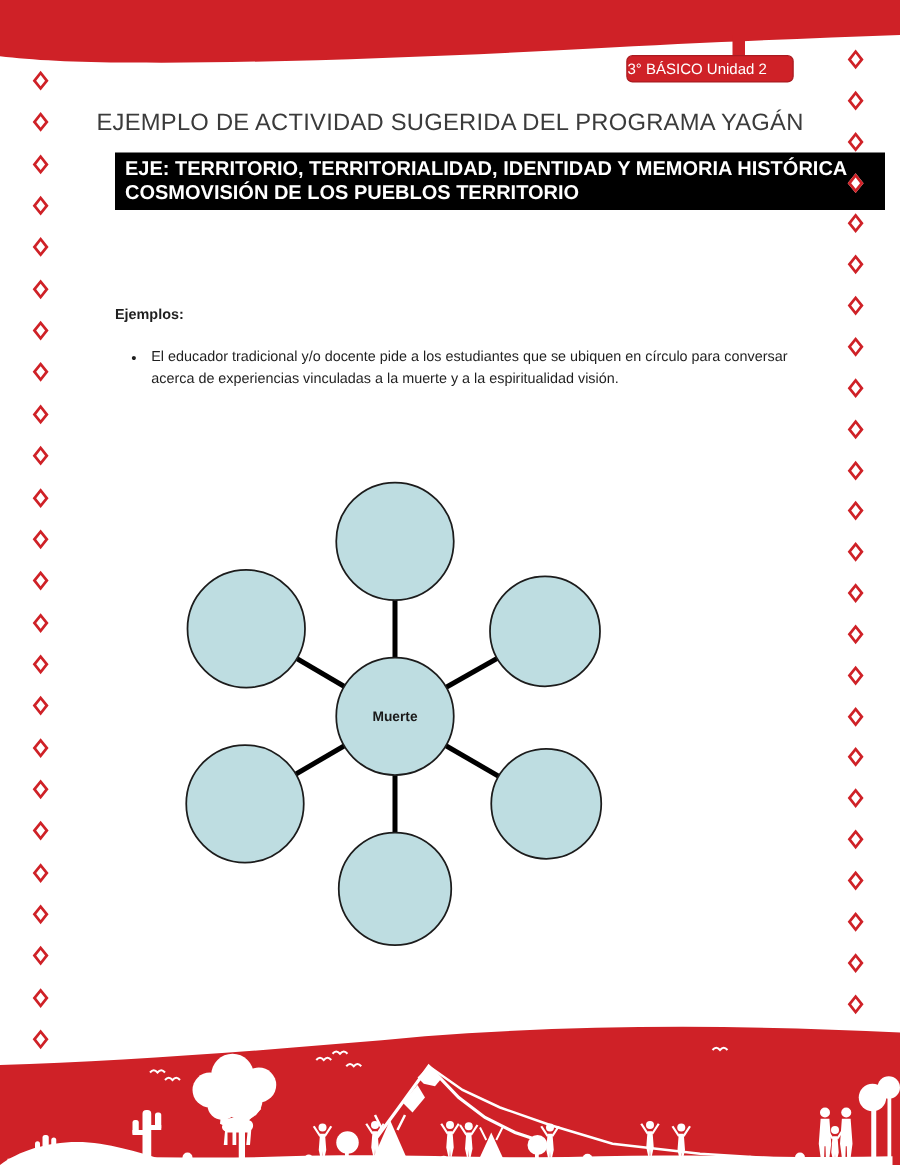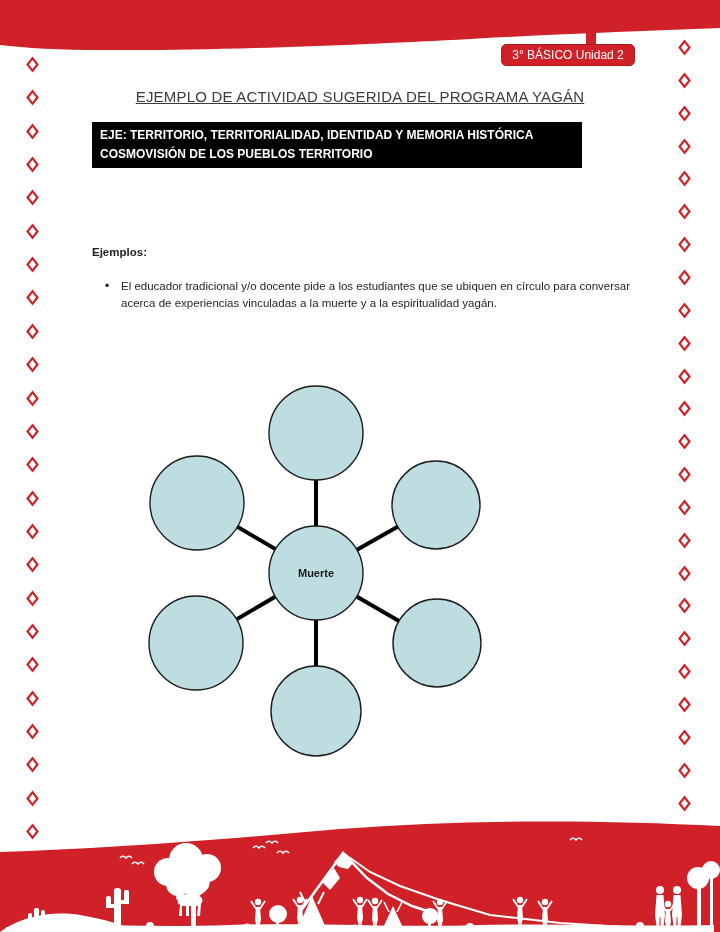--- a/index.html
+++ b/index.html
@@ -4,27 +4,27 @@
 <style>
   html,body{margin:0;padding:0;background:#888;}
   #page{position:relative;width:720px;height:932px;background:#fff;overflow:hidden;
         font-family:"Liberation Sans","DejaVu Sans",sans-serif;margin:0 auto;}
   svg{display:block}
 
   
   #top-band{position:absolute;left:0;top:0;width:720px;height:70px;}
   #unit-badge{position:absolute;left:501px;top:44px;width:134px;height:22px;
       background:var(--red);border:1px solid #aa1b20;border-radius:5px;color:#fff;
-      font-size:12px;line-height:20px;text-align:center;box-sizing:border-box;}
+      font-size:12px;line-height:20px;box-sizing:border-box;}
 
   #page-title{position:absolute;left:0;top:88px;width:720px;text-align:center;
-      font-size:15px;color:var(--title);letter-spacing:.2px;text-decoration:underline;}
-
-  #eje-box{position:absolute;left:92px;top:122px;width:490px;height:46px;box-sizing:border-box;
-      background:var(--box);color:#fff;font-size:12px;font-weight:bold;
+      font-size:19px;color:var(--title);letter-spacing:.2px;}
+
+  #eje-box{position:absolute;left:92px;top:122px;width:616px;height:46px;box-sizing:border-box;
+      background:var(--box);color:#fff;font-size:16px;font-weight:bold;
       padding:4px 8px 0 8px;line-height:19px;}
 
   #actividad{position:absolute;left:92px;top:193px;width:538px;font-size:11.5px;
       line-height:17px;color:var(--body);text-align:justify;
       padding-left:141px;text-indent:-141px;box-sizing:border-box;padding-right:0;}
   #actividad b{font-weight:bold;}
 
   #ejemplos-label{position:absolute;left:92px;top:246px;font-size:11.5px;font-weight:bold;color:var(--body);}
 
   #bullet-list{position:absolute;left:92px;top:278px;width:538px;margin:0;padding:0;list-style:none;}
@@ -62,21 +62,21 @@
 
   <div id="eje-box">
     <div>EJE: TERRITORIO, TERRITORIALIDAD, IDENTIDAD Y MEMORIA HISTÓRICA</div>
     <div>COSMOVISIÓN DE LOS PUEBLOS TERRITORIO</div>
   </div>
 
 
   <div id="ejemplos-label">Ejemplos:</div>
 
   <ul id="bullet-list">
-    <li>El educador tradicional y/o docente pide a los estudiantes que se ubiquen en círculo para conversar acerca de experiencias vinculadas a la muerte y a la espiritualidad yagán.</li>
+    <li>El educador tradicional y/o docente pide a los estudiantes que se ubiquen en círculo para conversar acerca de experiencias vinculadas a la muerte y a la espiritualidad visión.</li>
   </ul>
 
   <svg id="diagram" width="440" height="392" viewBox="0 0 440 392">
     <g>
       <line class="connector" x1="216" y1="193" x2="216" y2="53"></line>
       <line class="connector" x1="216" y1="193" x2="97" y2="123"></line>
       <line class="connector" x1="216" y1="193" x2="336" y2="125"></line>
       <line class="connector" x1="216" y1="193" x2="96" y2="263"></line>
       <line class="connector" x1="216" y1="193" x2="337" y2="263"></line>
       <line class="connector" x1="216" y1="193" x2="216" y2="331"></line>

